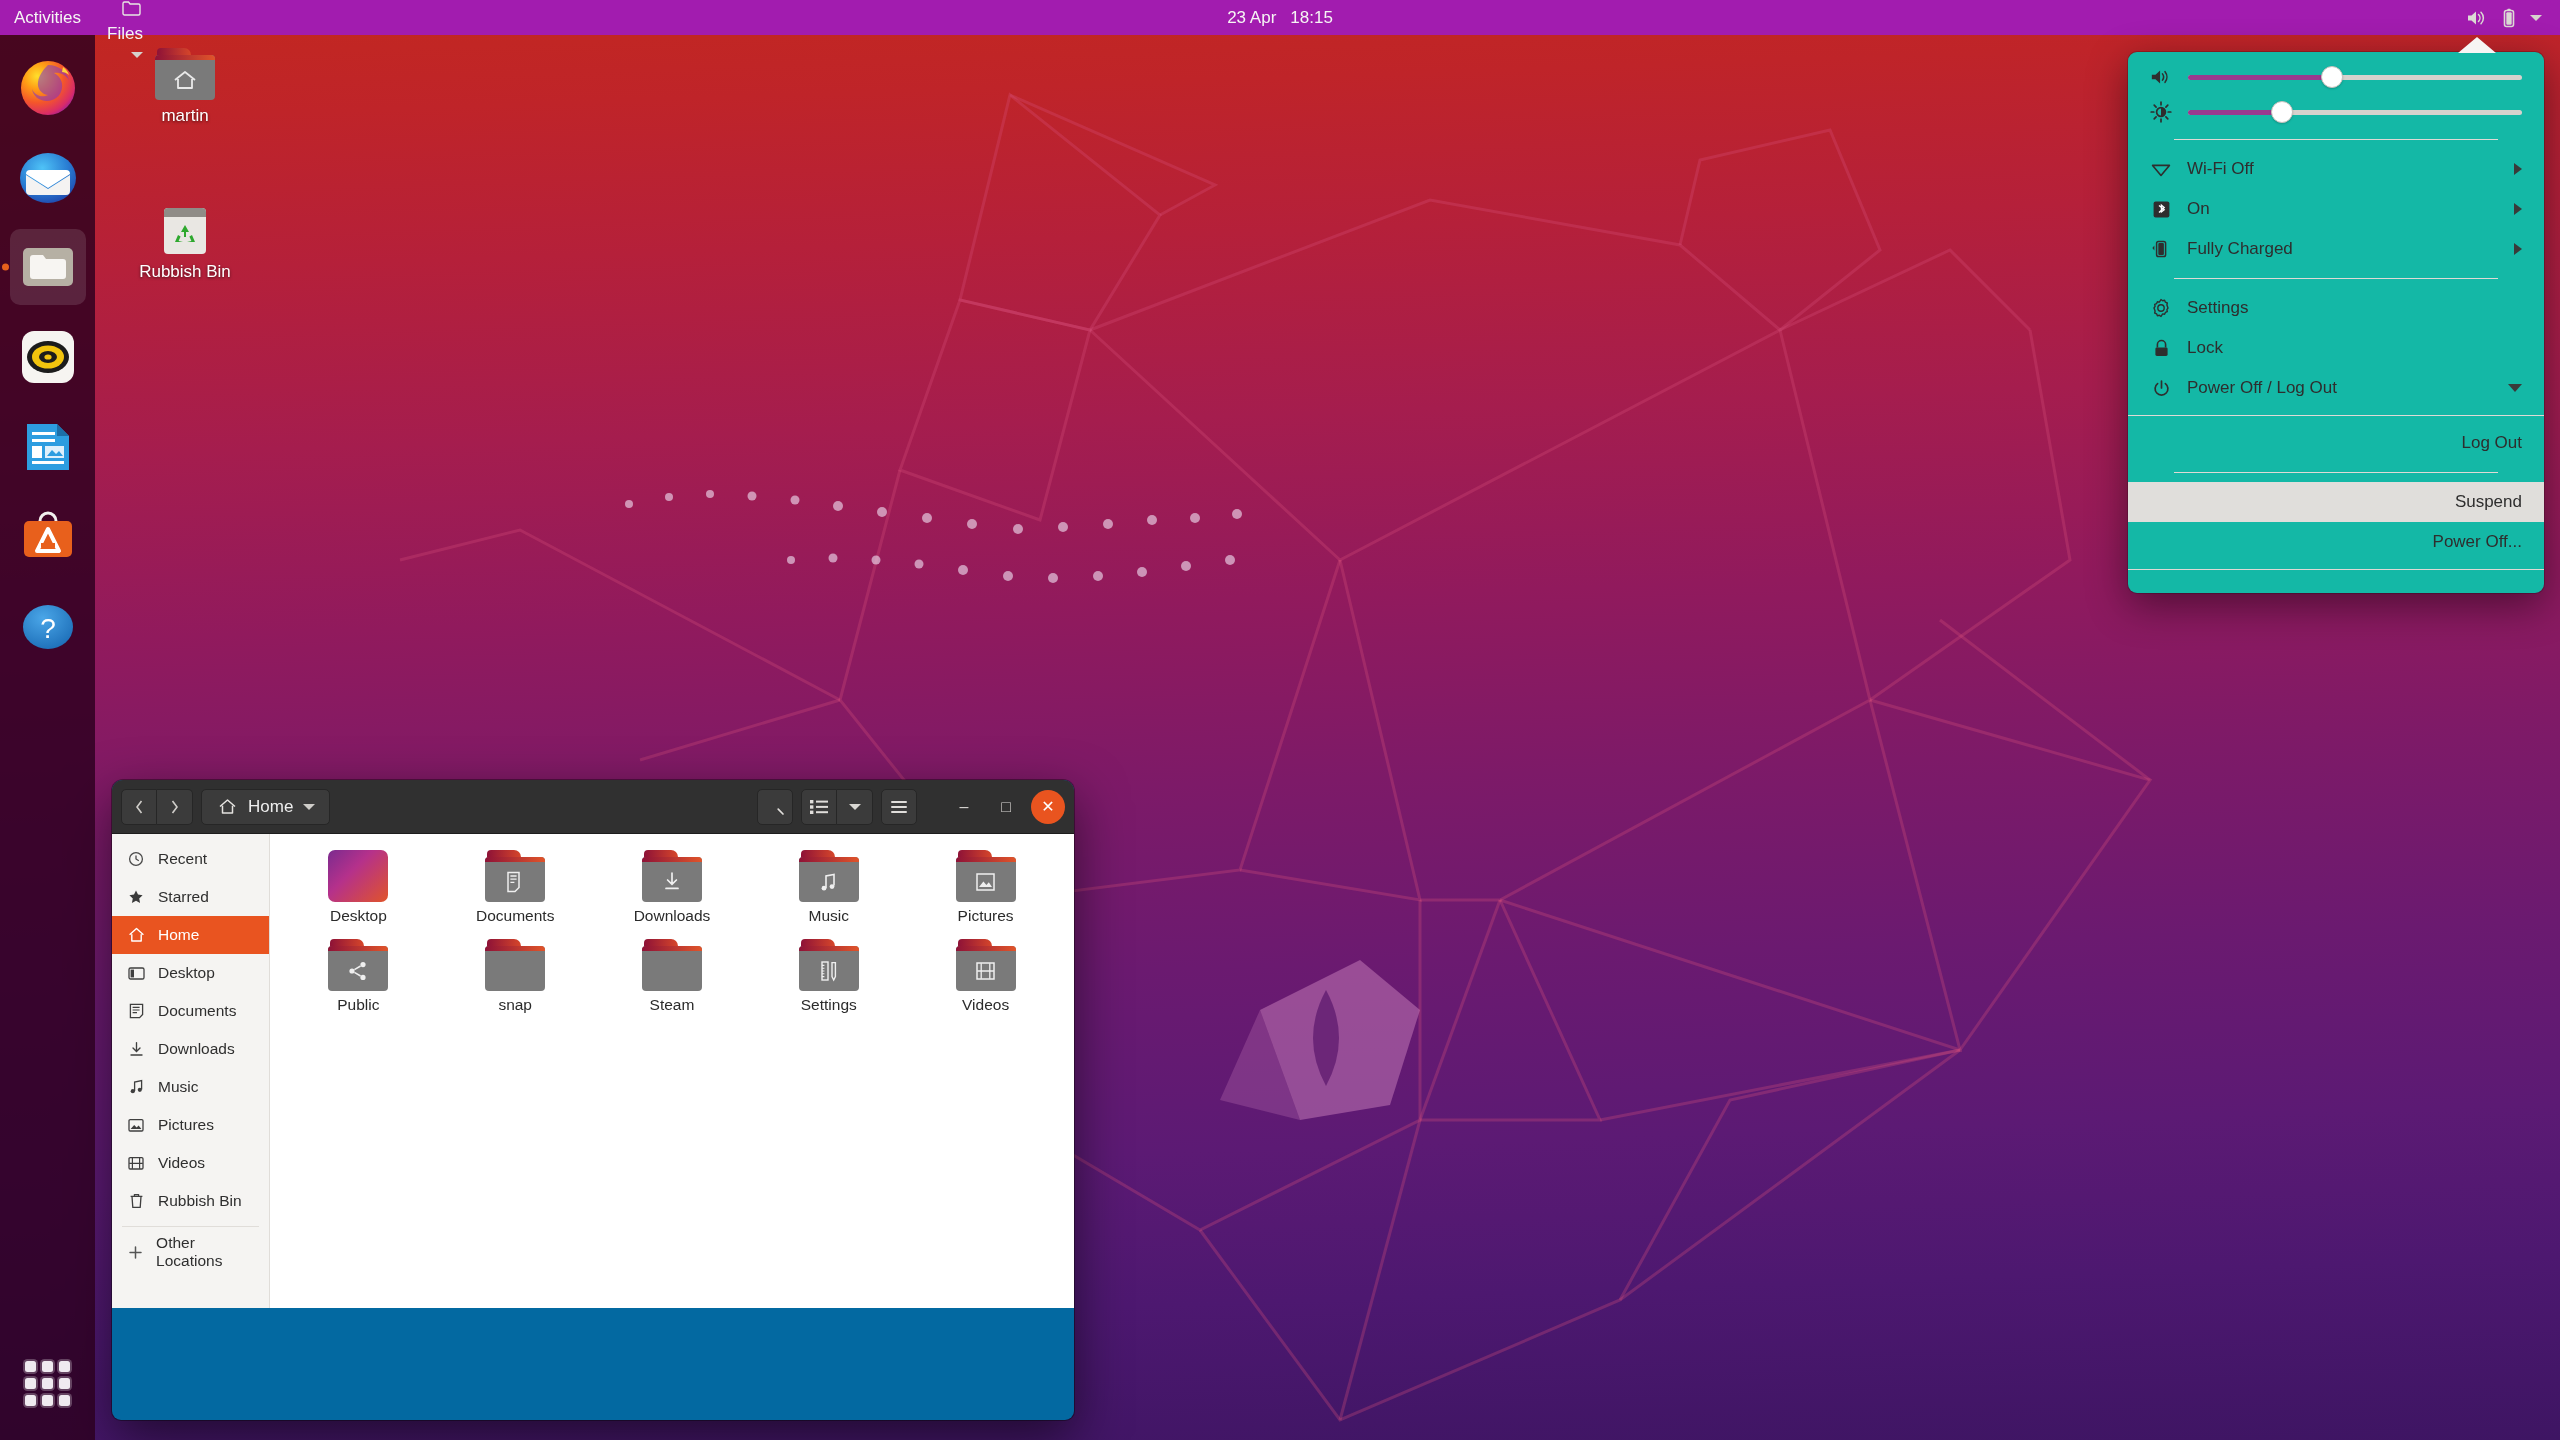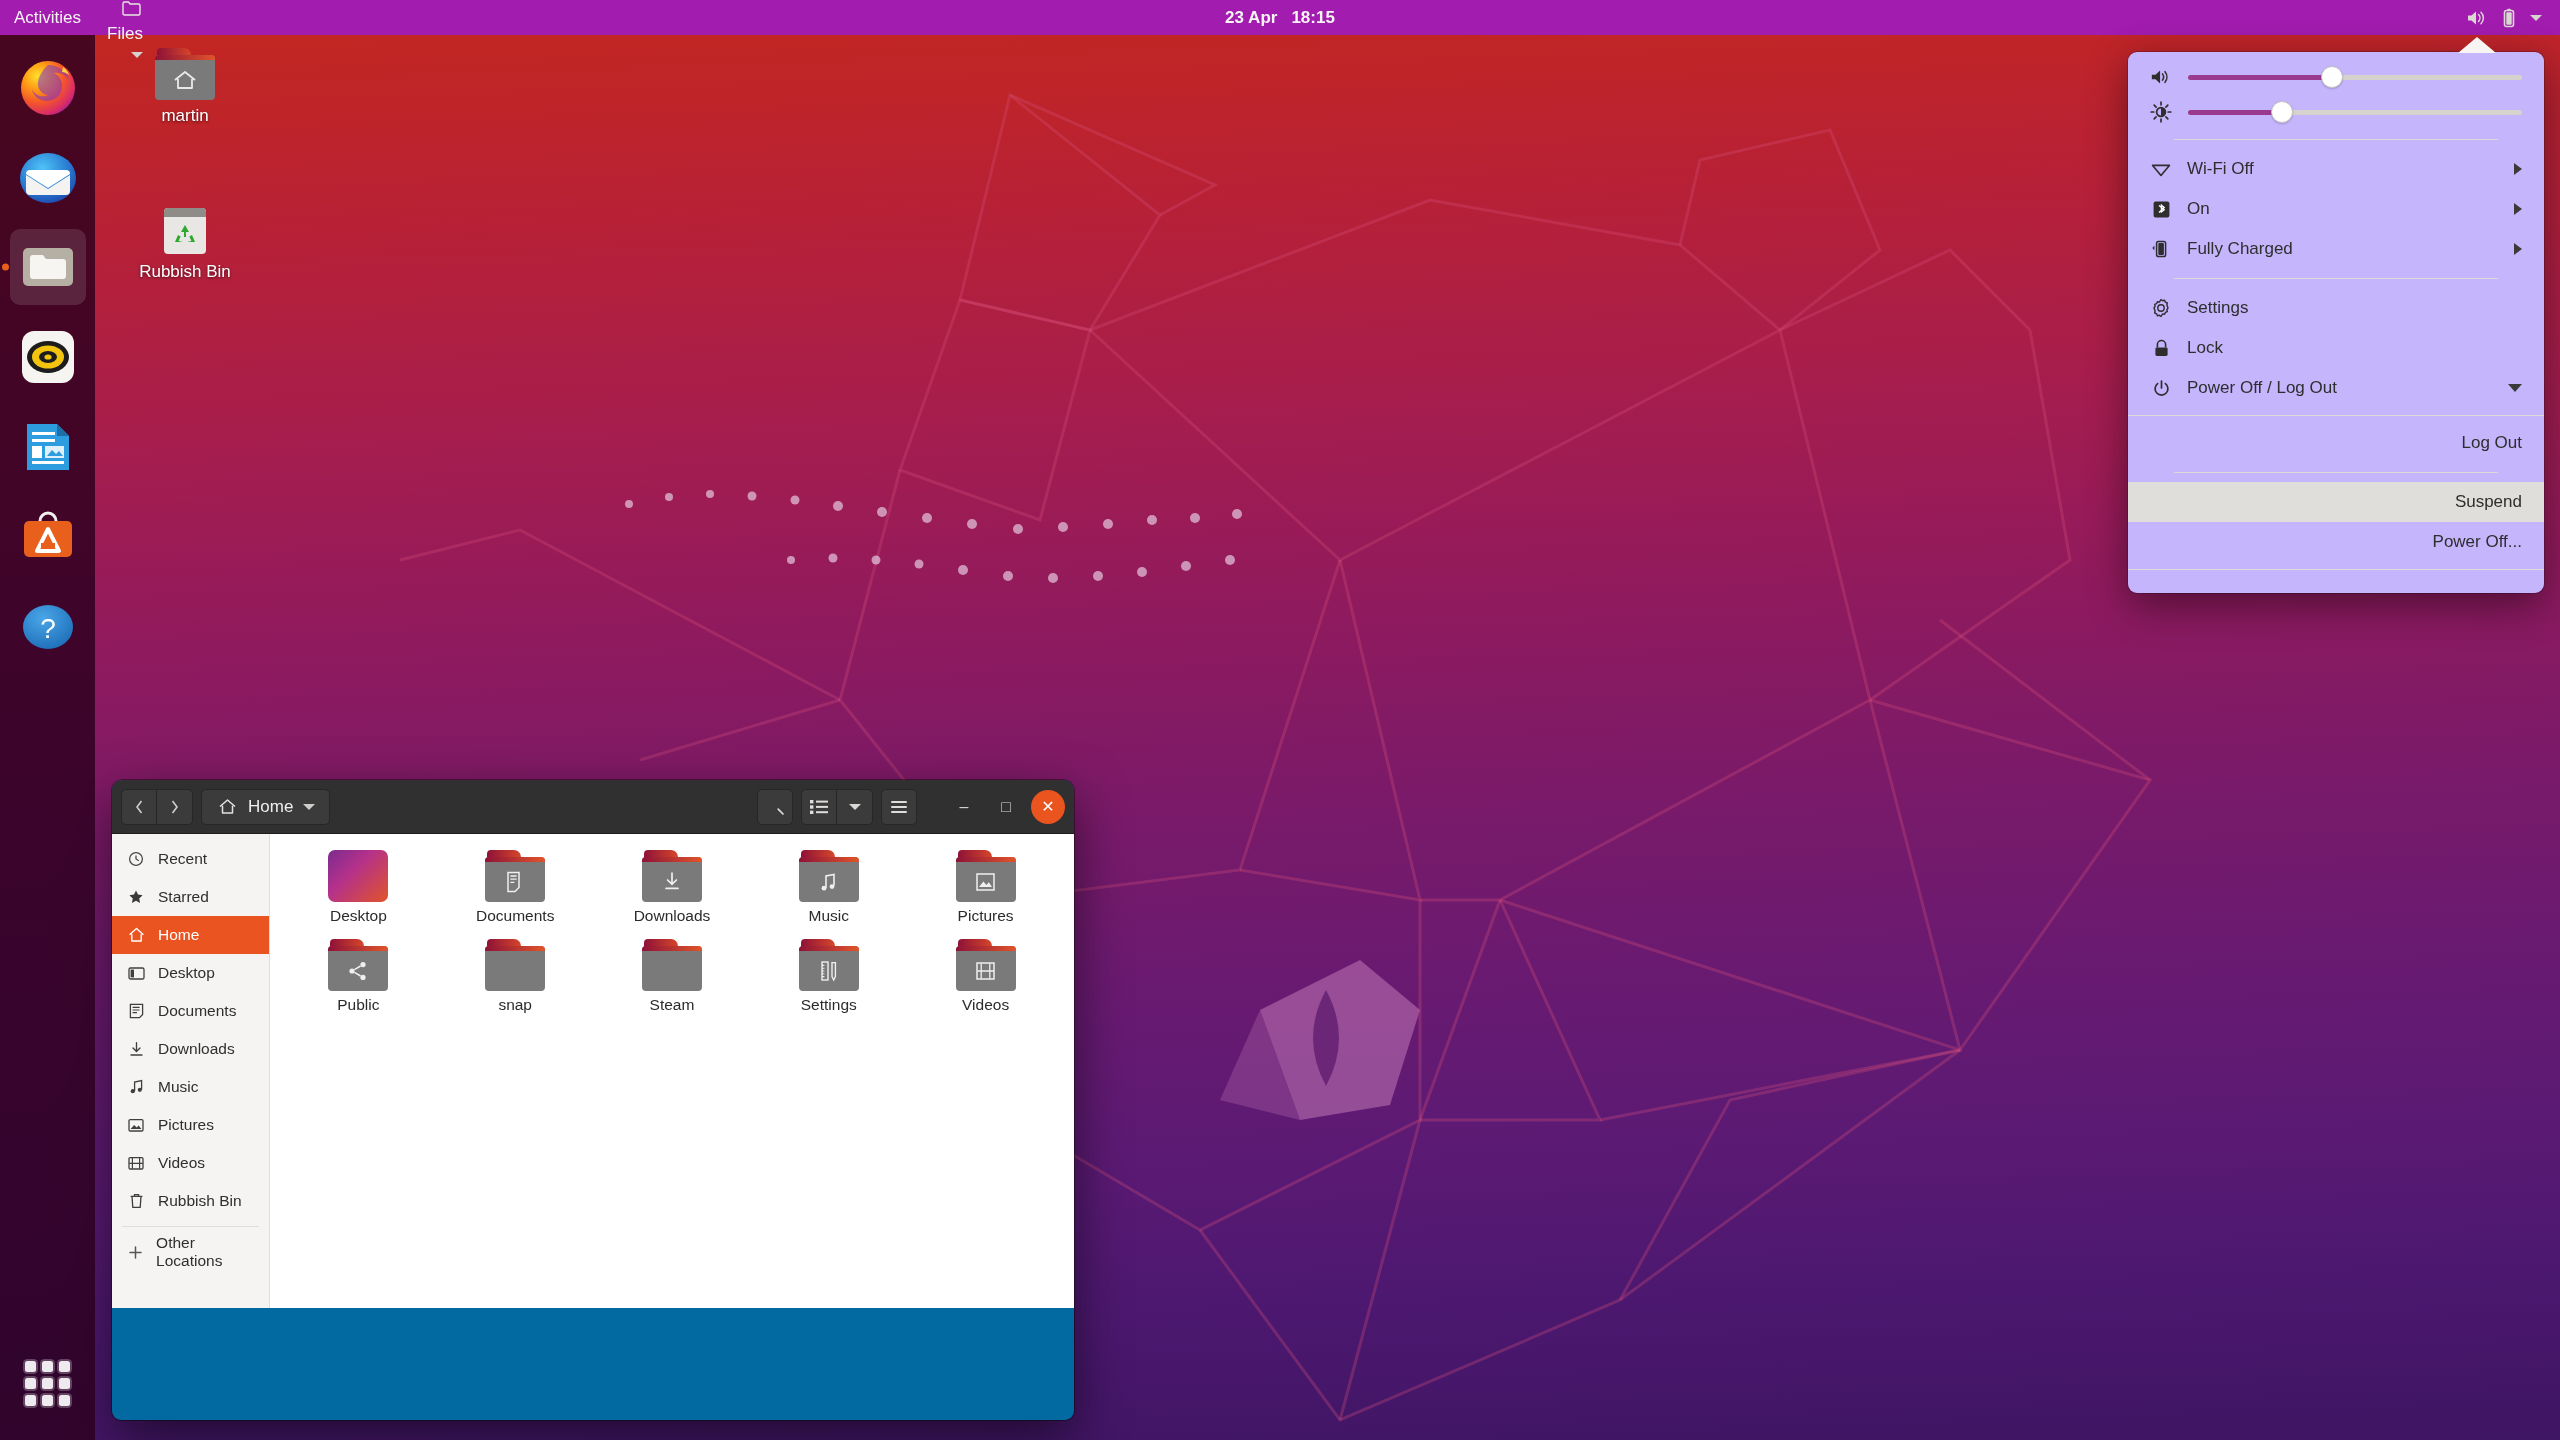--- a/index.html
+++ b/index.html
@@ -23,21 +23,21 @@
   
   #top-panel{
     position:absolute; left:0; top:0; width:2560px; height:35px;
     background:#a21caf; color:#f2f1f0; z-index:60;
     display:flex; align-items:center; font-size:17px;
   }
   #activities{ padding:0 16px 0 14px; height:35px; display:flex; align-items:center; color:#f6f5f4; }
   #app-menu{ display:flex; align-items:flex-end; gap:8px; padding:0 10px; height:35px; color:#f6f5f4;flex-direction:column; }
   #clock{
     position:absolute; left:50%; transform:translateX(-50%);
-    display:flex; gap:14px; color:#f6f5f4; font-size:17px;font-weight:bold;
+    display:flex; gap:14px; color:#f6f5f4; font-size:17px;
   }
   #status-area{
     position:absolute; right:10px; display:flex; align-items:center; gap:10px;
     padding:0 8px; height:35px;
   }
   .tri-down{
     width:0;height:0;border-left:6px solid transparent;border-right:6px solid transparent;
     border-top:6px solid #d6d2cd;
   }
 
@@ -110,21 +110,21 @@
   .side-item.selected{ background:#e95420; color:#fff; }
   .side-sep{ height:1px; background:#e0ddd9; margin:6px 10px; }
   #fm-content{ flex:1; background:#ffffff; padding:16px 10px; }
   .file-grid{ display:grid; grid-template-columns:repeat(5,1fr); row-gap:14px; }
   .file-cell{ text-align:center; font-size:15.5px; color:#2b2b2b; }
   .file-cell .lbl{ margin-top:5px; }
 
   
   #system-menu{
     position:absolute; right:16px; top:52px; width:416px; z-index:70;
-    background:#c4b5fd; border-radius:9px;
+    background:#14b8a6; border-radius:9px;
     box-shadow:0 12px 40px rgba(0,0,0,0.45), 0 0 0 1px rgba(0,0,0,0.18);
     padding:8px 0 6px 0; color:#2e2e2e; font-size:17px;
   }
   #menu-arrow{
     position:absolute; right:48px; top:-15px; width:0; height:0;
     border-left:19px solid transparent; border-right:19px solid transparent;
     border-bottom:16px solid #f6f5f4;
   }
   .slider-row{ display:flex; align-items:center; gap:16px; padding:7px 22px 7px 22px; }
   .slider-track{ flex:1; height:5px; background:#d6d2cd; border-radius:3px; position:relative; }

